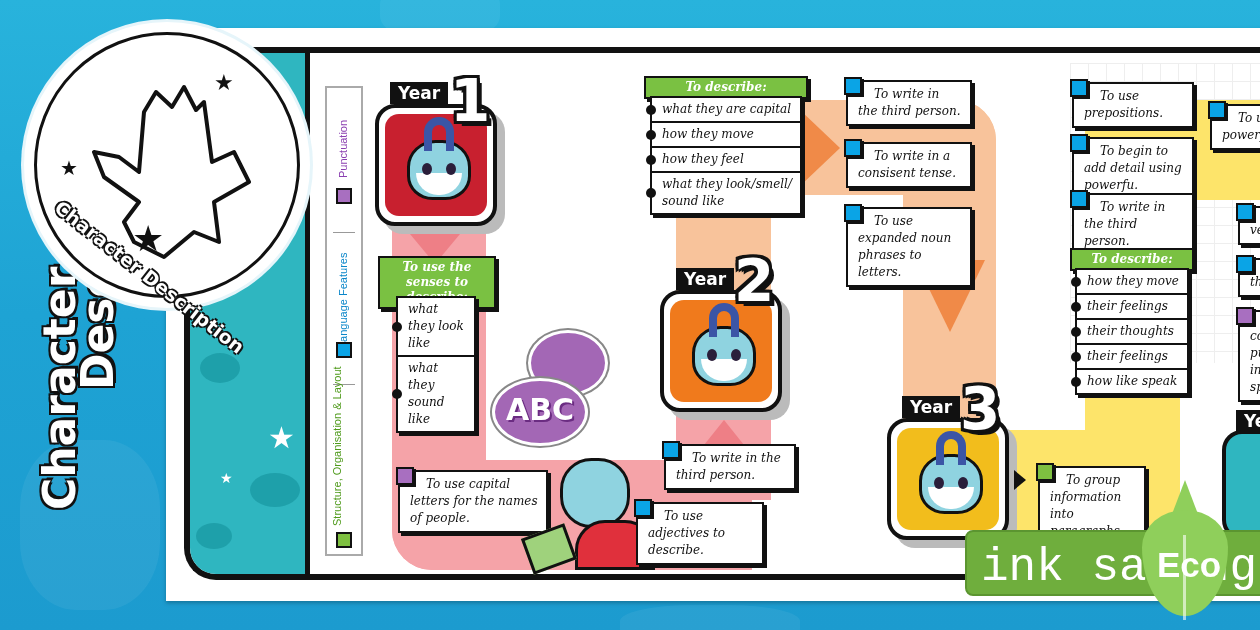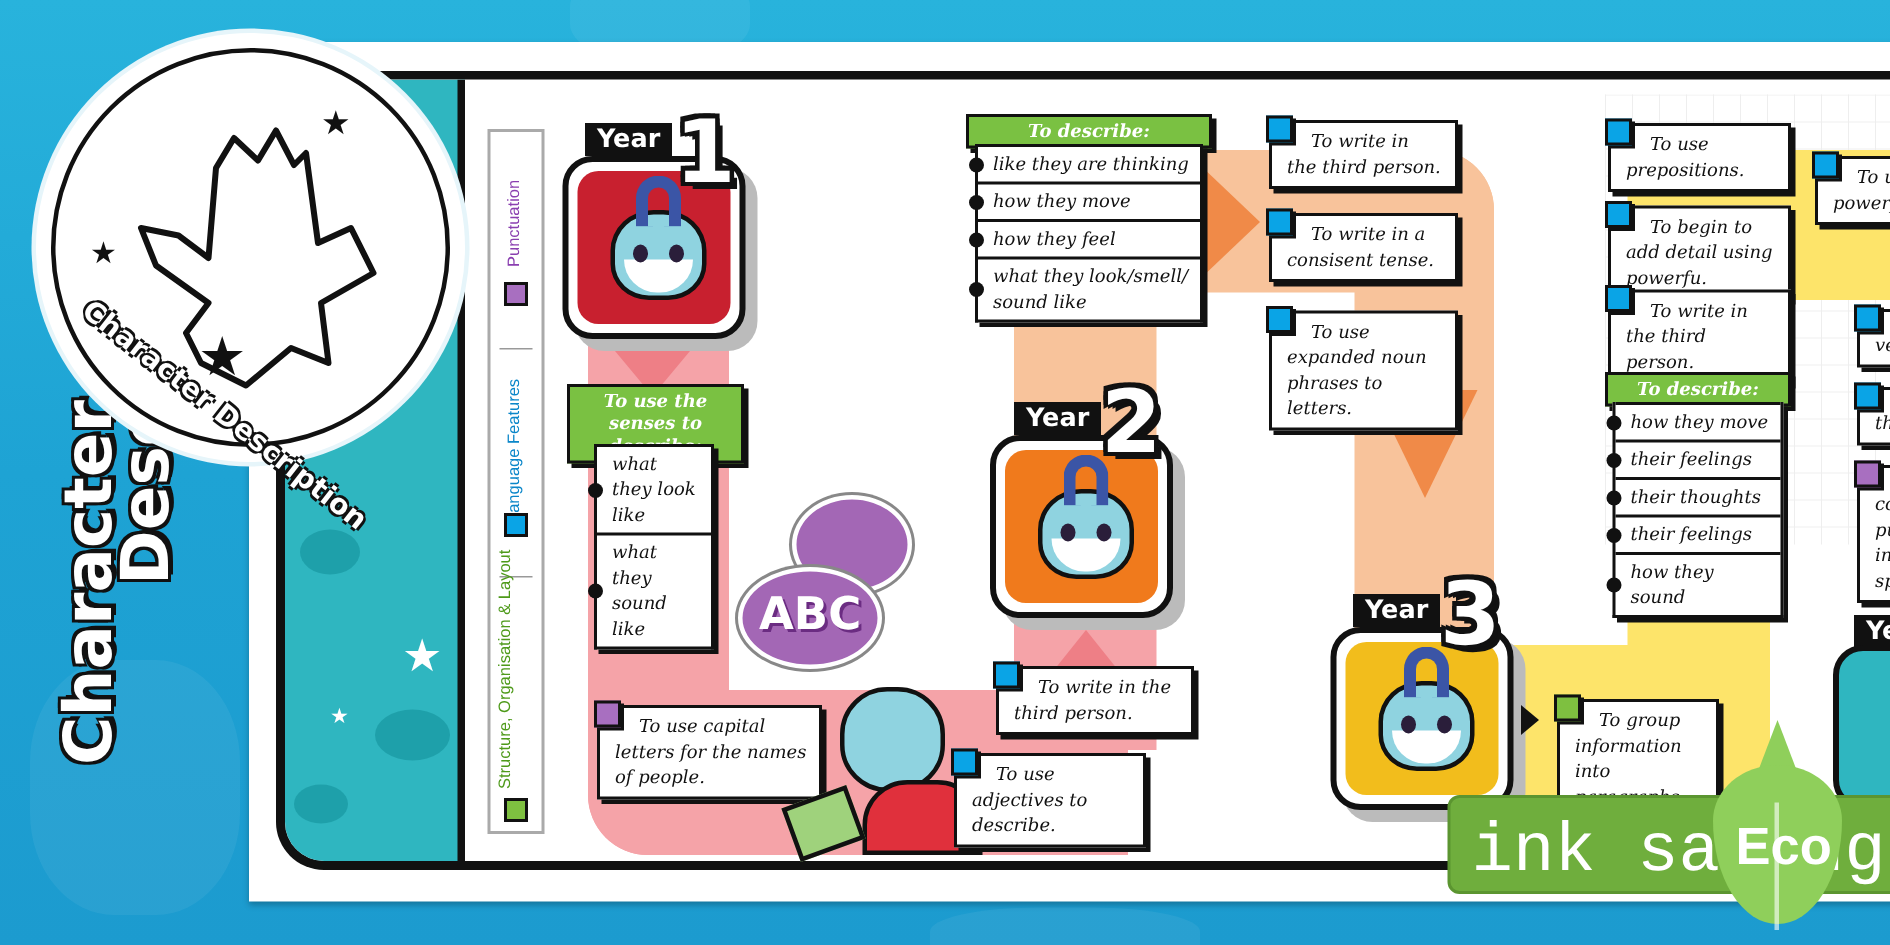--- a/index.html
+++ b/index.html
@@ -260,21 +260,21 @@
 <div class="bubble" style="left:528px;top:330px;width:80px;height:66px;"></div>
 <div class="bubble" style="left:492px;top:378px;width:96px;height:68px;"></div>
 <div class="abc" style="left:506px;top:392px;">ABC</div>
 
 <div style="position:absolute;left:560px;top:458px;width:70px;height:70px;background:#8fd3e0;border:3px solid #111;border-radius:45%;"></div>
 <div style="position:absolute;left:575px;top:520px;width:80px;height:50px;background:#e0303c;border:3px solid #111;border-radius:30px 30px 0 0;"></div>
 <div style="position:absolute;left:526px;top:530px;width:46px;height:38px;background:#9fd27c;border:3px solid #111;transform:rotate(-20deg);"></div>
 
 <div class="green-head" style="left:644px;top:76px;width:164px;">To describe:</div>
 <div class="list" style="left:650px;top:96px;width:152px;">
-  <div class="list-row">like they are thinking</div>
+  <div class="list-row">what they are capital</div>
   <div class="list-row">how they move</div>
   <div class="list-row">how they feel</div>
   <div class="list-row">what they look/smell/ sound like</div>
 </div>
 
 <div class="year-tag" style="left:676px;top:268px;">Year</div>
 <div class="badge" style="left:660px;top:290px;">
   <div class="badge-inner" style="background:#f07a1c;">
     <div class="face">
         <div class="tuft"></div>
@@ -333,21 +333,21 @@
   <span class="sq sq-blue"></span>
   <span class="txt">To write in the third person.</span>
 </div>
 
 <div class="green-head" style="left:1070px;top:248px;width:124px;">To describe:</div>
 <div class="list" style="left:1075px;top:268px;width:114px;">
   <div class="list-row">how they move</div>
   <div class="list-row">their feelings</div>
   <div class="list-row">their thoughts</div>
   <div class="list-row">their feelings</div>
-  <div class="list-row">how they sound</div>
+  <div class="list-row">how like speak</div>
 </div>
 
 <div class="chev" style="left:1014px;top:470px;border-top:10px solid transparent;border-bottom:10px solid transparent;border-left:12px solid #111;"></div>
 <div class="box" style="left:1038px;top:466px;width:108px;">
   <span class="sq sq-green"></span>
   <span class="txt">To group information into paragraphs.</span>
 </div>
 
 <div class="box" style="left:1210px;top:104px;width:70px;">
   <span class="sq sq-blue"></span>

